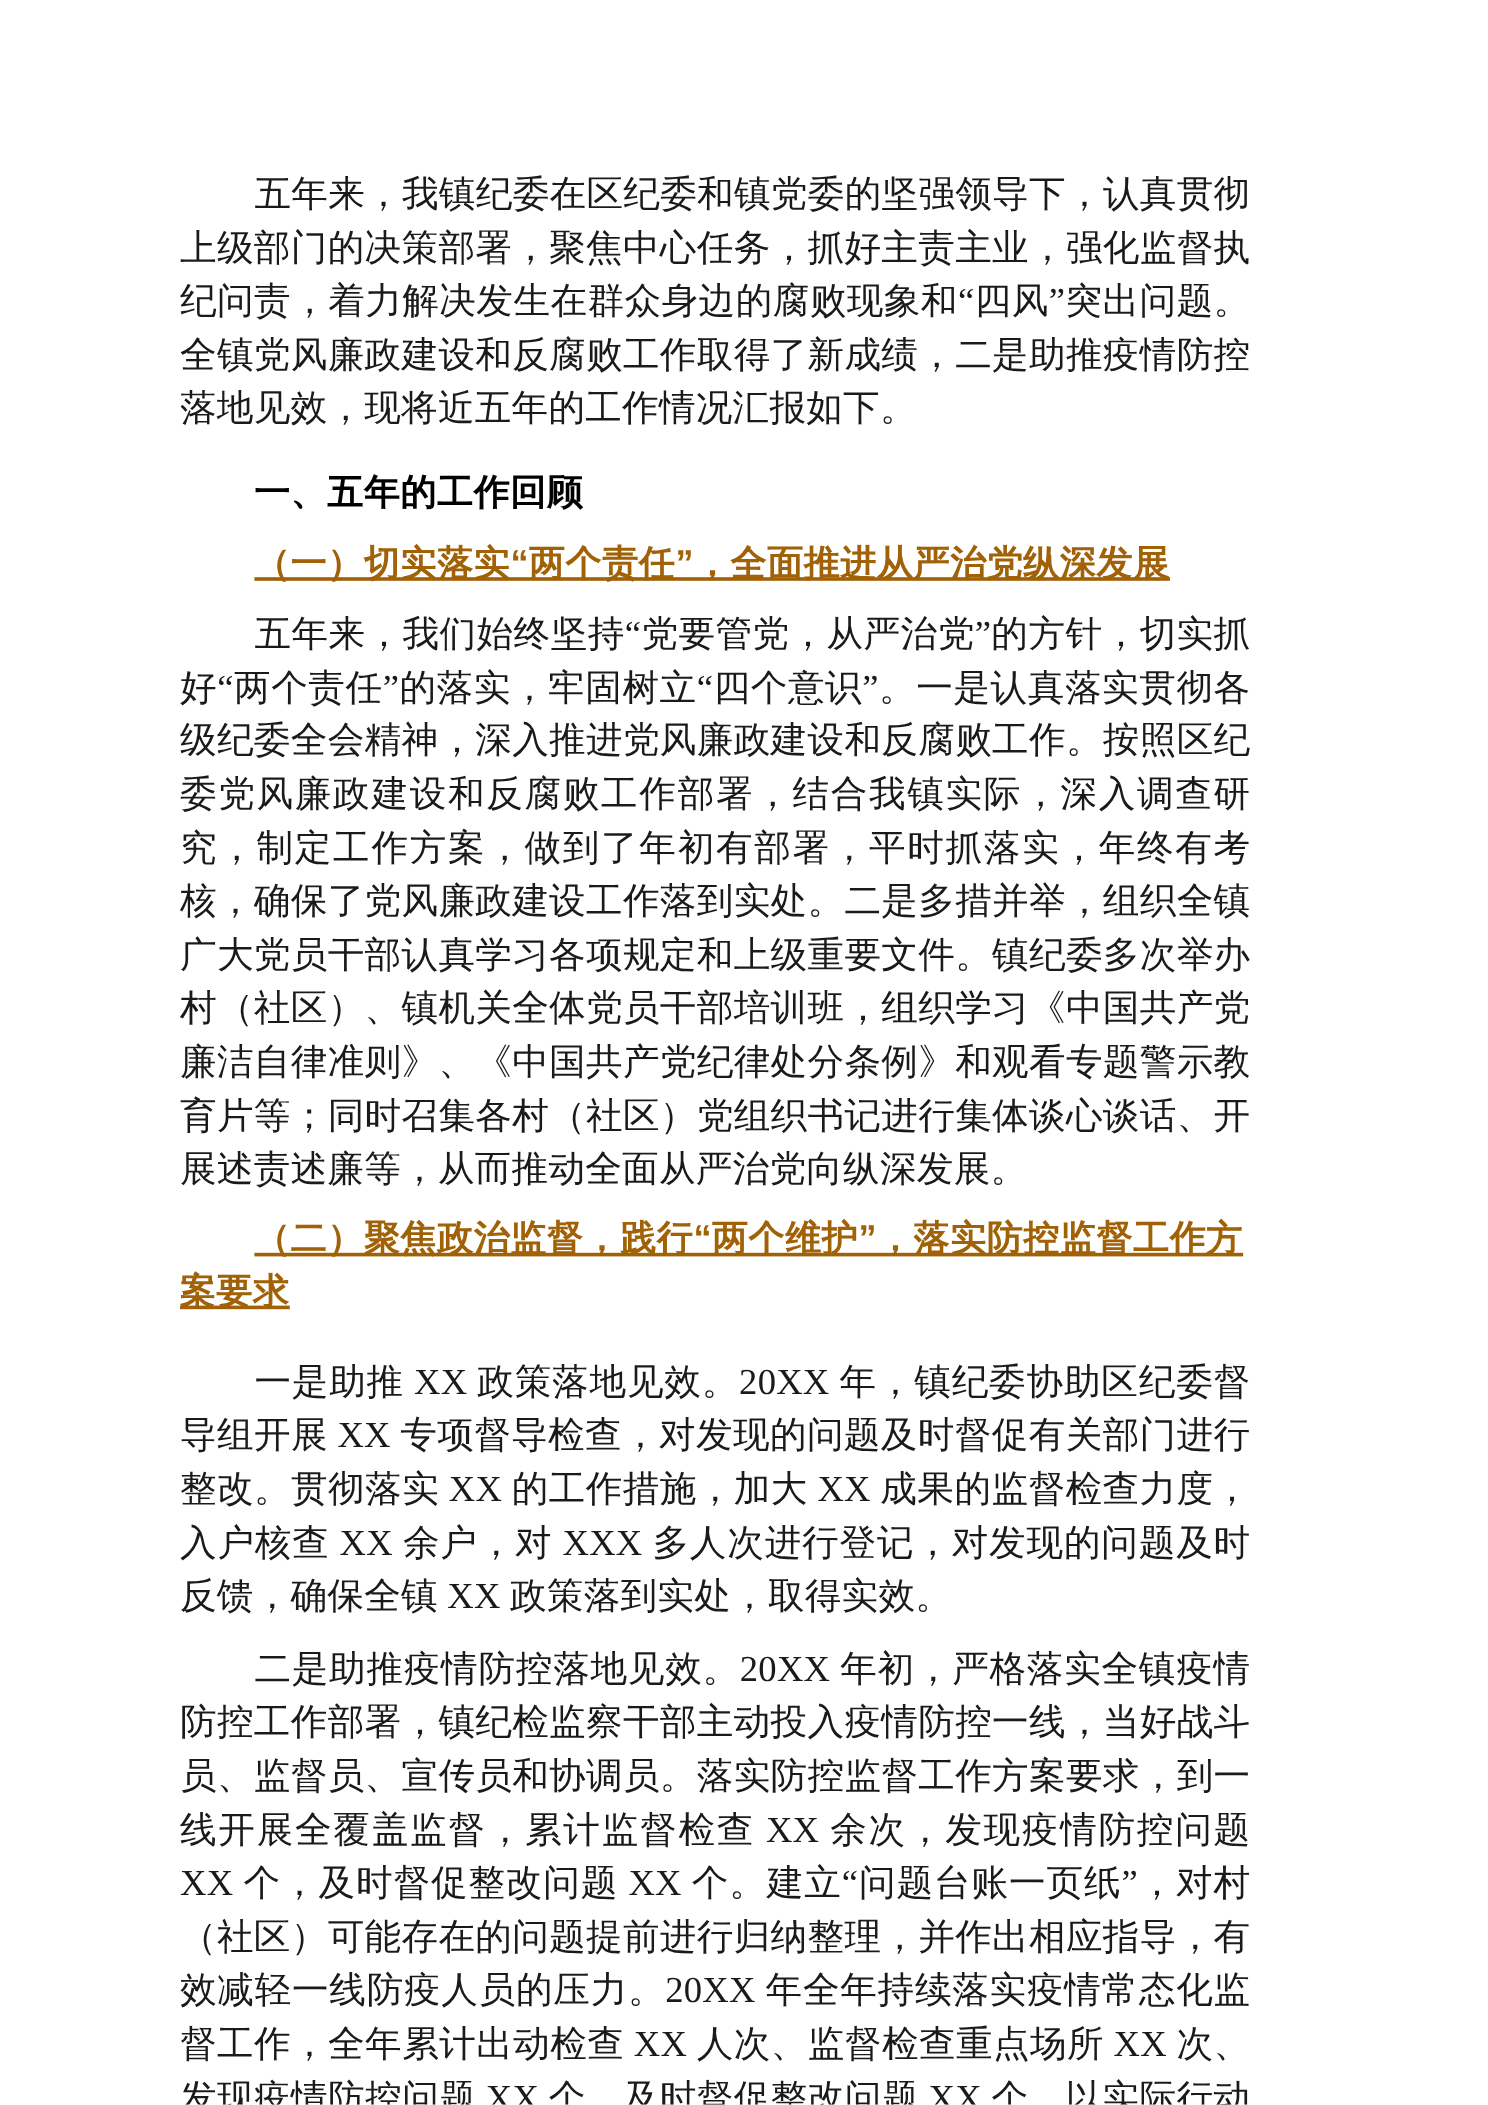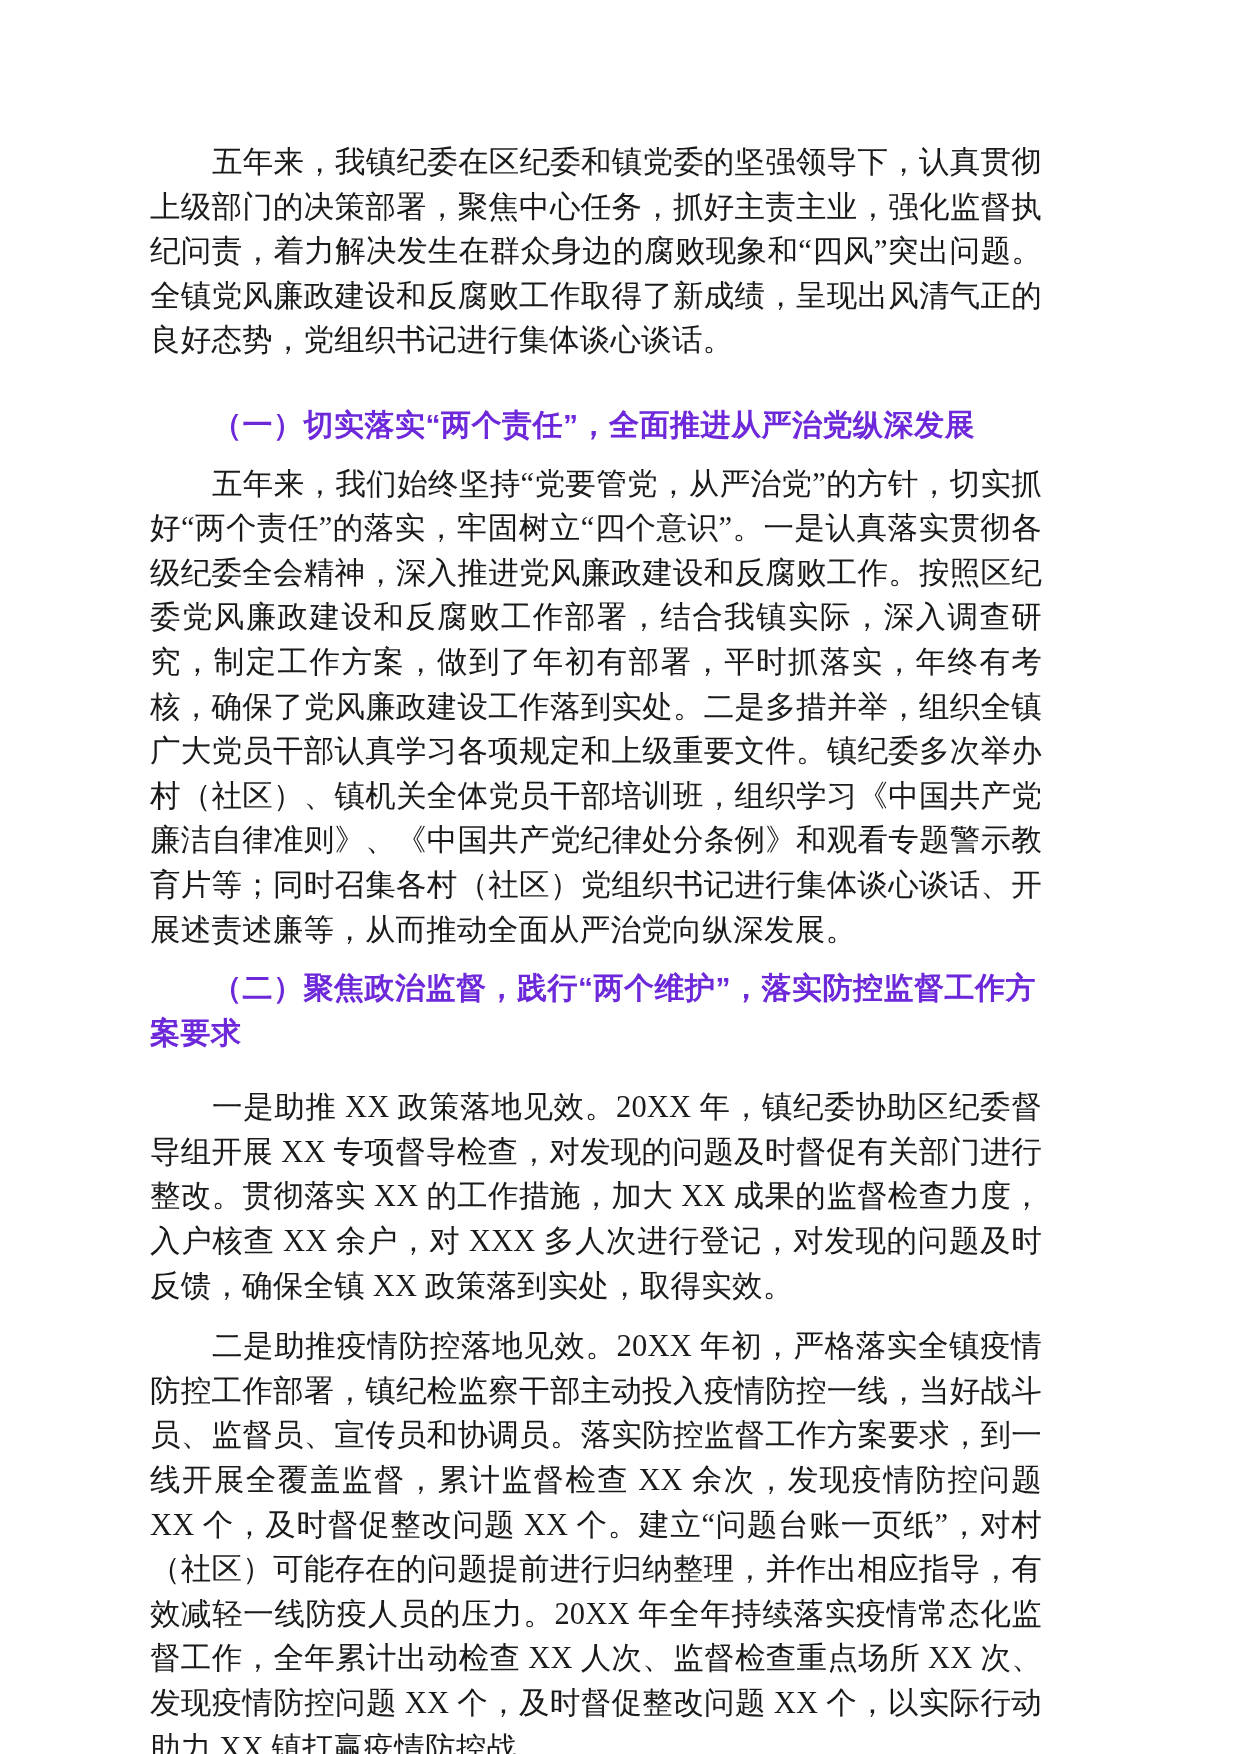--- a/index.html
+++ b/index.html
@@ -50,42 +50,44 @@
     text-indent: 62px;
     margin: 0;
     letter-spacing: 0.5px;
   }
 
   .h2 {
     font-family: "Liberation Sans", "DejaVu Sans", sans-serif;
     font-size: 30px;
     line-height: 44.6px;
     font-weight: bold;
-    color: #6d28d9;
+    color: #a16207;
     text-indent: 62px;
     margin: 0;
     letter-spacing: 0.5px;
+    text-decoration: underline;
   }
 
   .spacer-before-h1 { height: 26px; }
   .spacer-after-h1  { height: 14px; }
   .spacer-before-h2 { height: 14px; }
   .spacer-after-h2  { height: 14px; }
   .spacer-para      { height: 16px; }
 </style>
 </head>
 <body>
 
 <div class="page">
   <div class="content">
 
-    <p class="para">五年来，我镇纪委在区纪委和镇党委的坚强领导下，认真贯彻上级部门的决策部署，聚焦中心任务，抓好主责主业，强化监督执纪问责，着力解决发生在群众身边的腐败现象和“四风”突出问题。全镇党风廉政建设和反腐败工作取得了新成绩，呈现出风清气正的良好态势，党组织书记进行集体谈心谈话。</p>
+    <p class="para">五年来，我镇纪委在区纪委和镇党委的坚强领导下，认真贯彻上级部门的决策部署，聚焦中心任务，抓好主责主业，强化监督执纪问责，着力解决发生在群众身边的腐败现象和“四风”突出问题。全镇党风廉政建设和反腐败工作取得了新成绩，二是助推疫情防控落地见效，现将近五年的工作情况汇报如下。</p>
 
     <div class="spacer-before-h1"></div>
 
+    <h1 class="h1">一、五年的工作回顾</h1>
 
     <div class="spacer-after-h1"></div>
 
     <h2 class="h2">（一）切实落实“两个责任”，全面推进从严治党纵深发展</h2>
 
     <div class="spacer-after-h2"></div>
 
     <p class="para">五年来，我们始终坚持“党要管党，从严治党”的方针，切实抓好“两个责任”的落实，牢固树立“四个意识”。一是认真落实贯彻各级纪委全会精神，深入推进党风廉政建设和反腐败工作。按照区纪委党风廉政建设和反腐败工作部署，结合我镇实际，深入调查研究，制定工作方案，做到了年初有部署，平时抓落实，年终有考核，确保了党风廉政建设工作落到实处。二是多措并举，组织全镇广大党员干部认真学习各项规定和上级重要文件。镇纪委多次举办村（社区）、镇机关全体党员干部培训班，组织学习《中国共产党廉洁自律准则》、《中国共产党纪律处分条例》和观看专题警示教育片等；同时召集各村（社区）党组织书记进行集体谈心谈话、开展述责述廉等，从而推动全面从严治党向纵深发展。</p>
 
     <div class="spacer-before-h2"></div>

